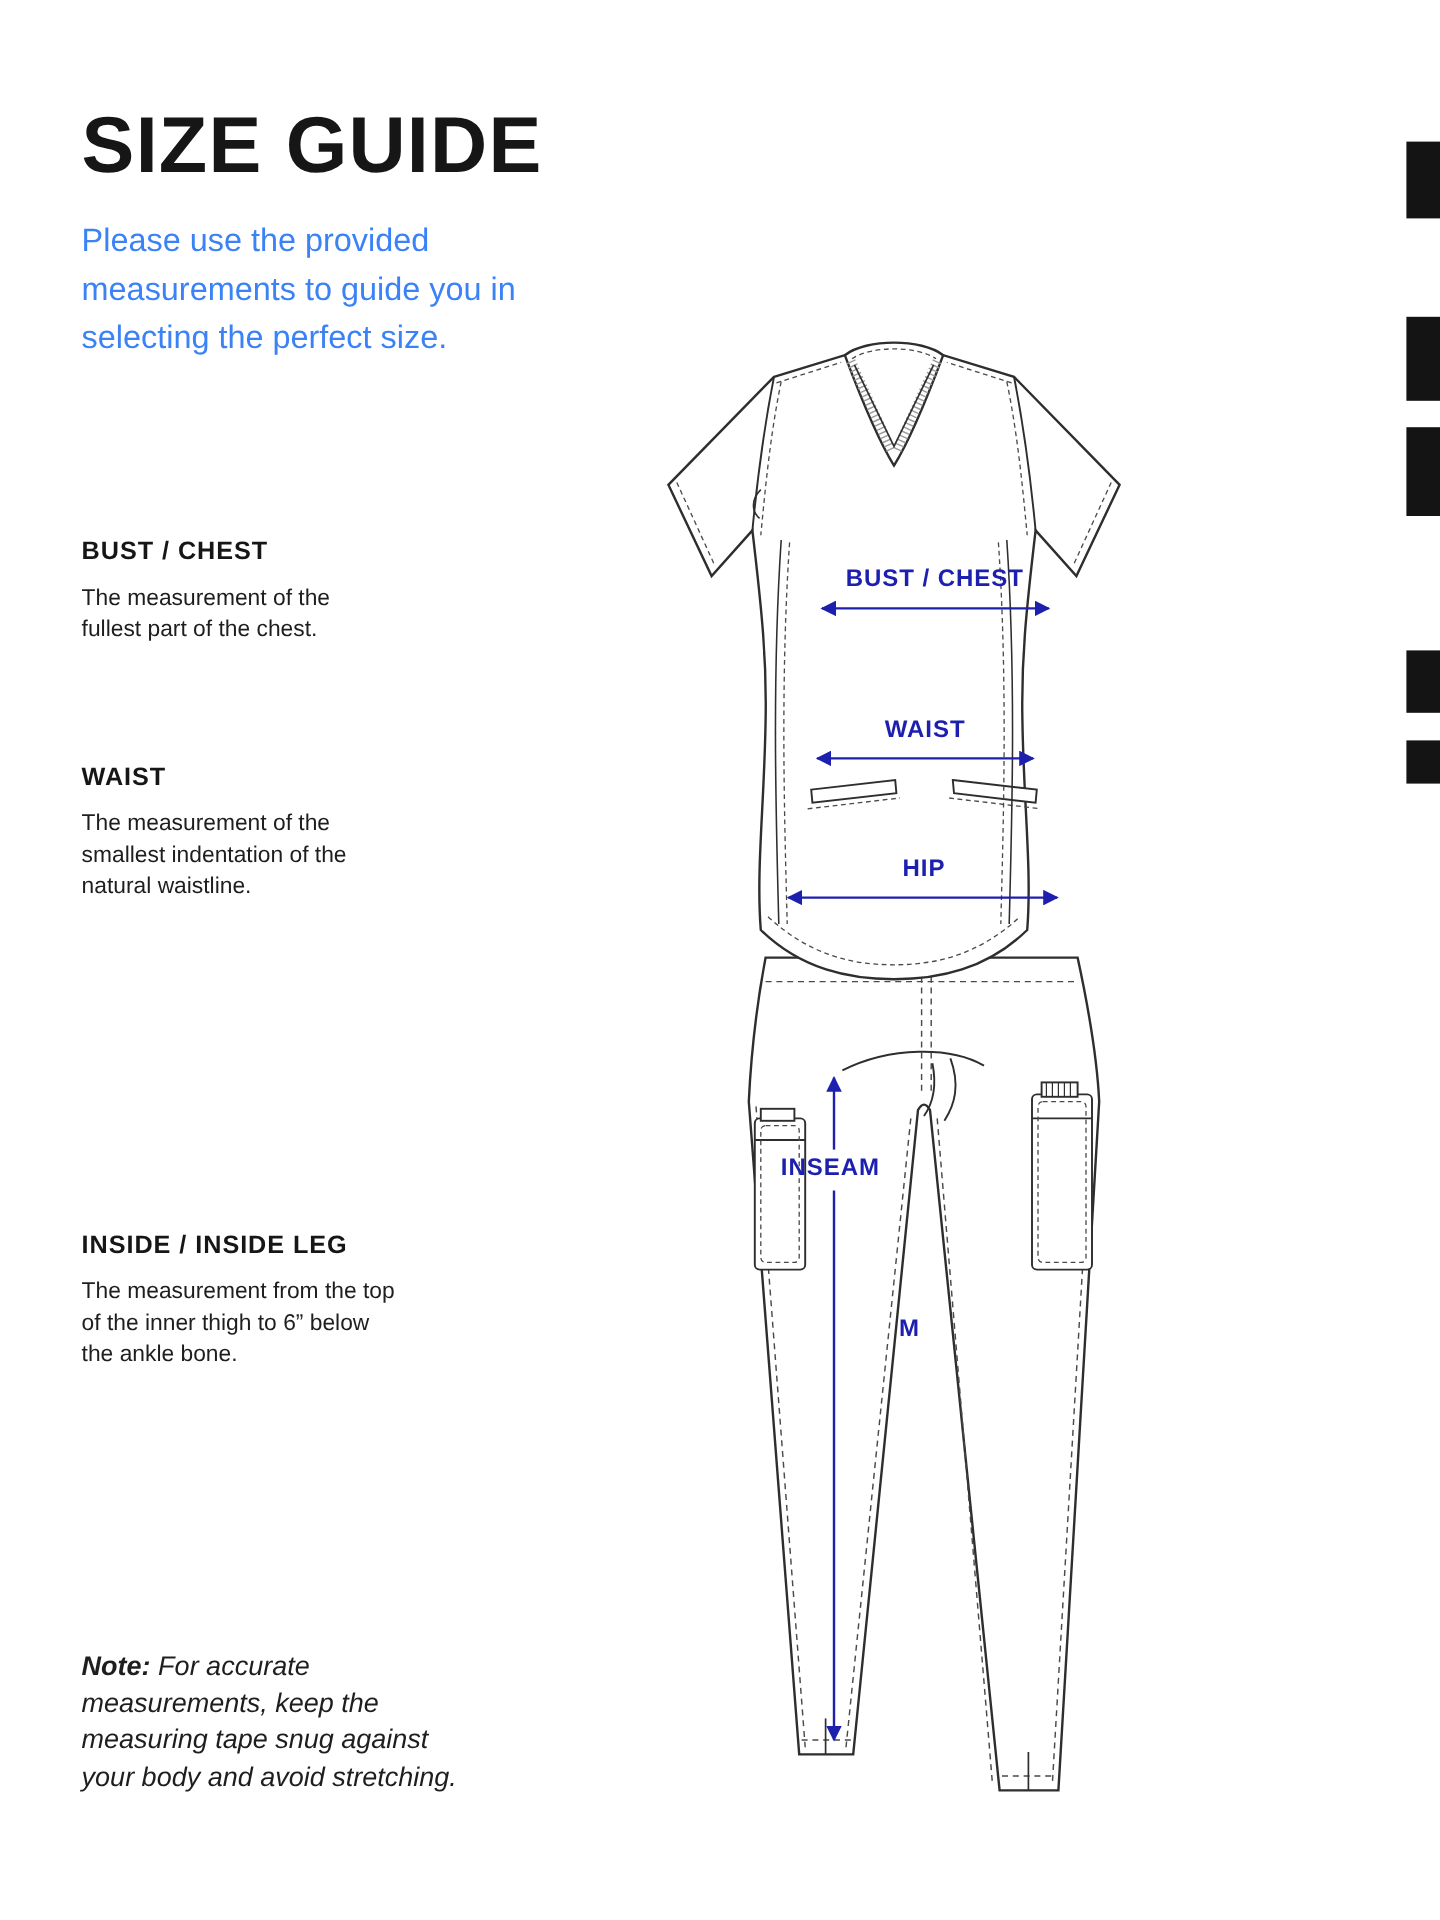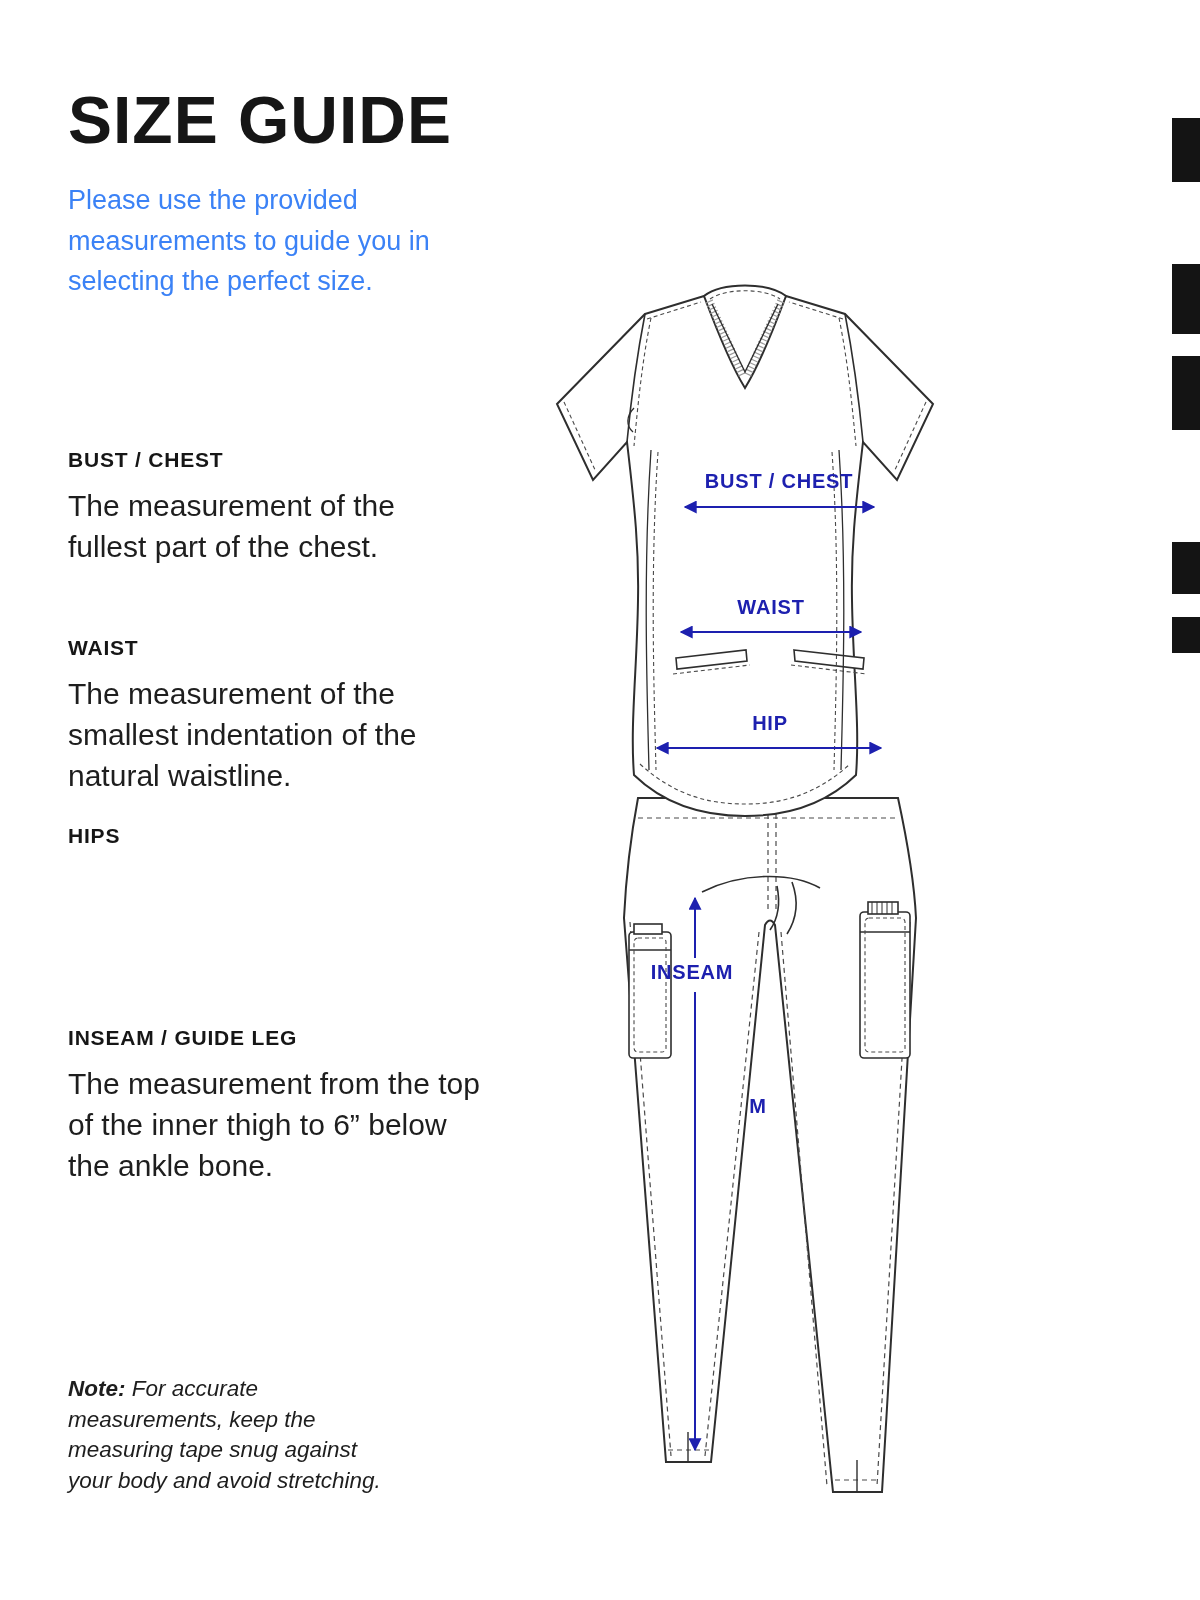--- a/index.html
+++ b/index.html
@@ -15,21 +15,21 @@
   .intro {
     position:absolute; left:68px; top:180px; width:470px;
     font-size:27px; line-height:1.5; white-space:pre-line; color:#3b82f6;
   }
   .section { position:absolute; left:68px; width:440px; }
   .section .sec-heading {
     font-size:21px; font-weight:bold; letter-spacing:0.8px; color:#161616;
     margin-bottom:14px;
   }
   .section .sec-body {
-    font-size:30px; line-height:1.36; white-space:pre-line; color:#1e1e1e;
+    font-size:19px; line-height:1.36; white-space:pre-line; color:#1e1e1e;
   }
   .sec-1 { top:448px; }
   .sec-2 { top:636px; }
   .sec-3 { top:824px; }
   .sec-4 { top:1026px; }
   .note {
     position:absolute; left:68px; top:1374px; width:420px;
     font-size:22.5px; line-height:1.36; white-space:pre-line; color:#1e1e1e;font-style:italic;
   }
   .note .note-label { font-weight:bold; }
@@ -54,25 +54,24 @@
   </div>
 
   <div class="section sec-2">
     <div class="sec-heading">WAIST</div>
     <div class="sec-body">The measurement of the
 smallest indentation of the
 natural waistline.</div>
   </div>
 
   <div class="section sec-3">
-    <div class="sec-heading">HIPS</div>
   </div>
 
   <div class="section sec-4">
-    <div class="sec-heading">INSEAM / GUIDE LEG</div>
+    <div class="sec-heading">INSIDE / INSIDE LEG</div>
     <div class="sec-body">The measurement from the top
 of the inner thigh to 6” below
 the ankle bone.</div>
   </div>
 
   <p class="note"><span class="note-label">Note:</span> <span>For accurate
 measurements, keep the
 measuring tape snug against
 your body and avoid stretching.</span></p>
 

